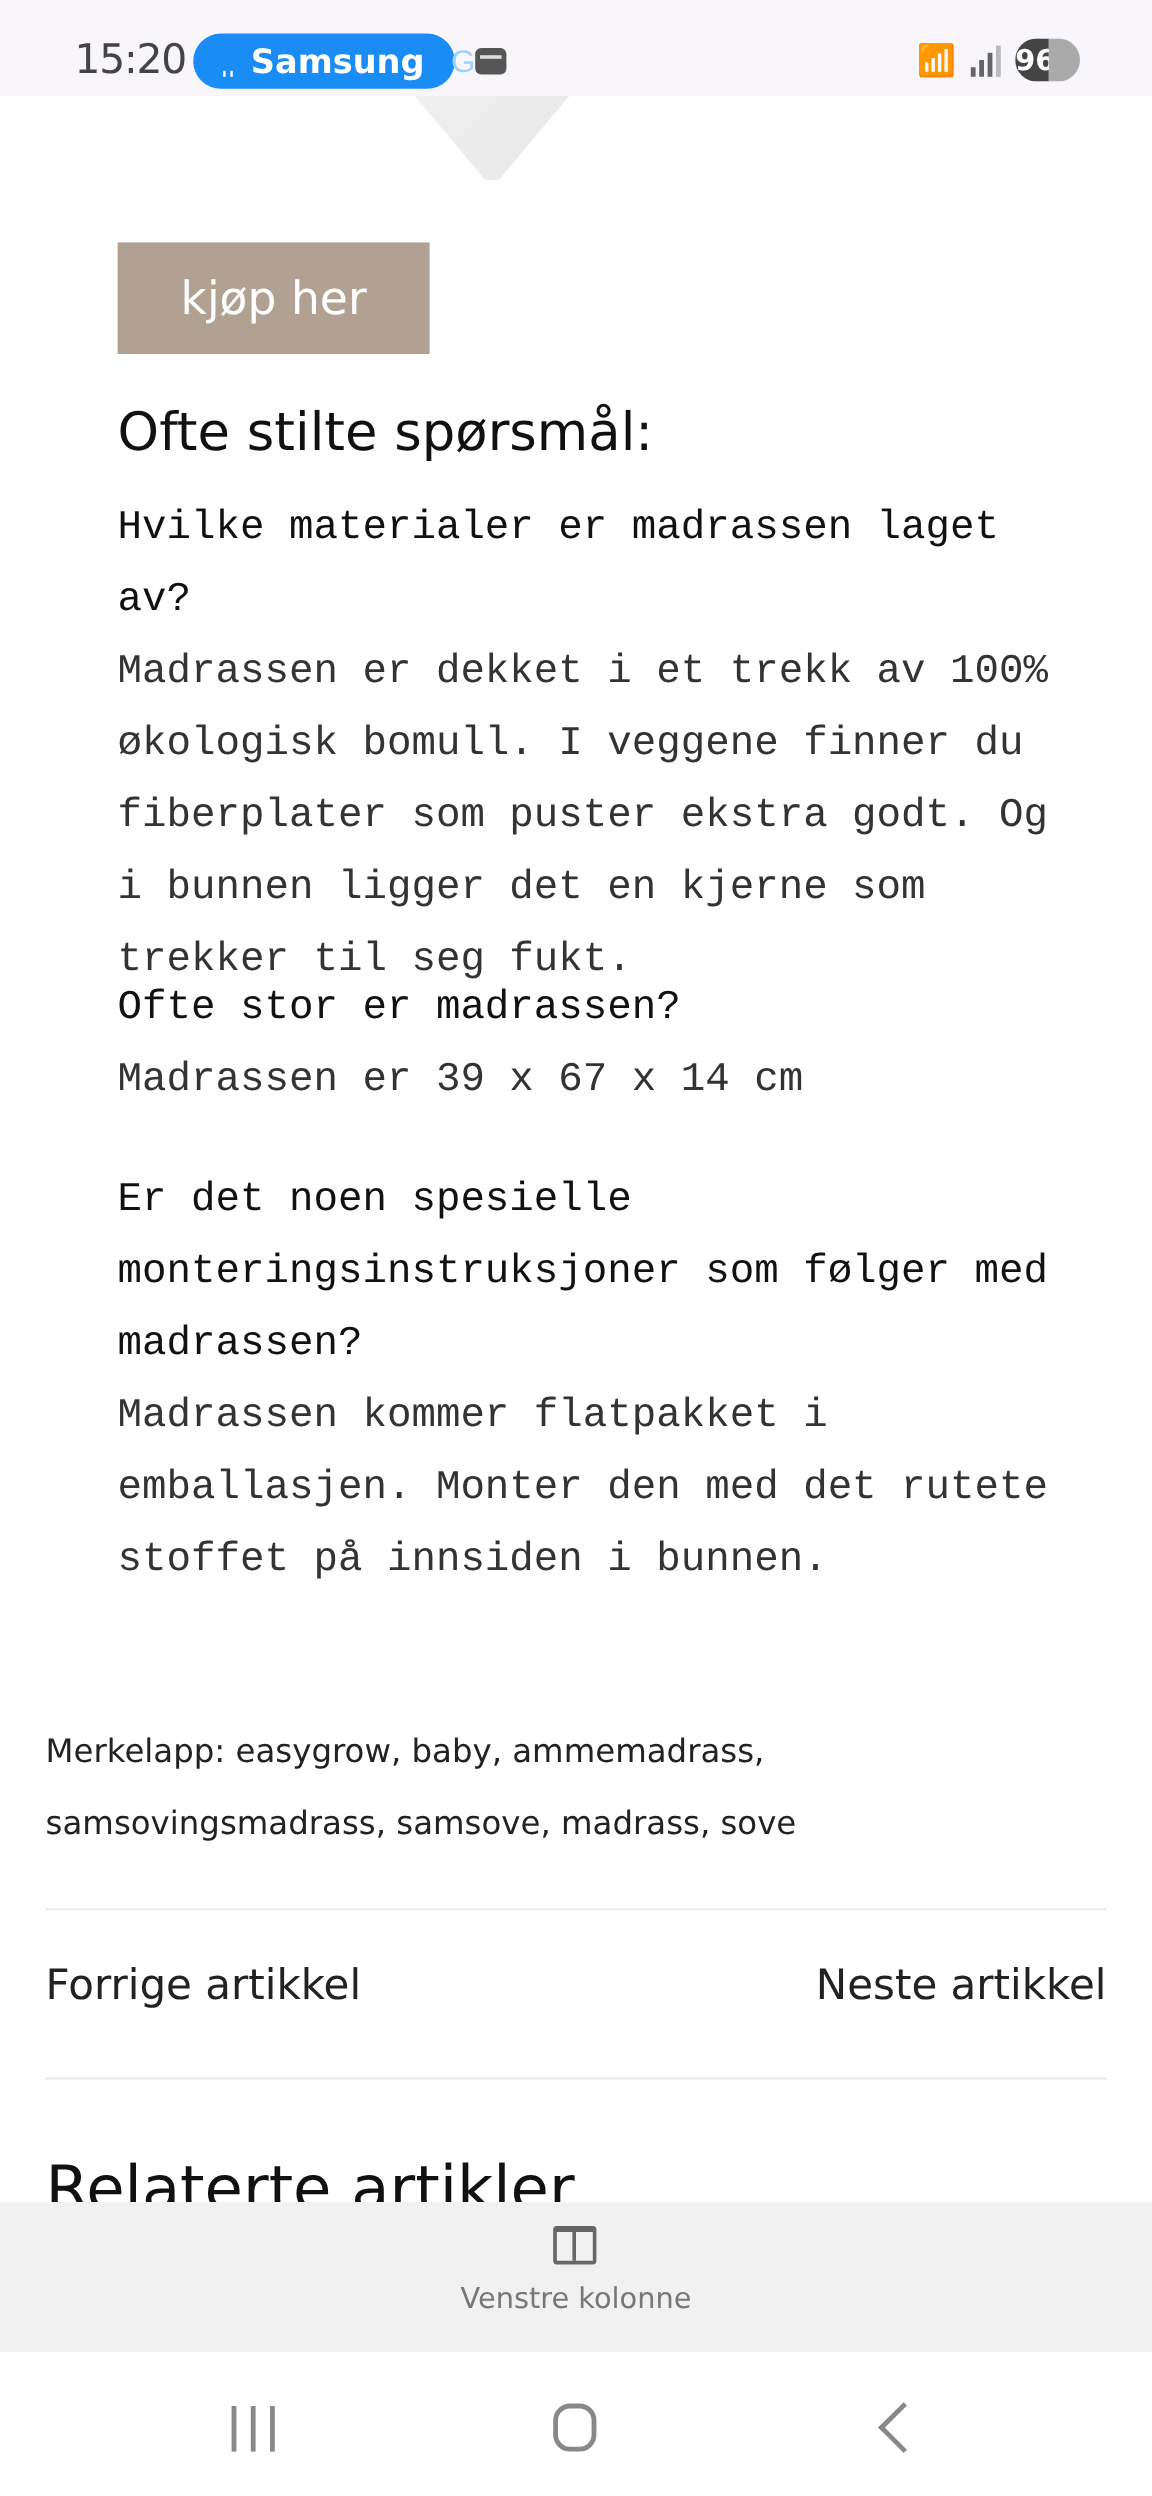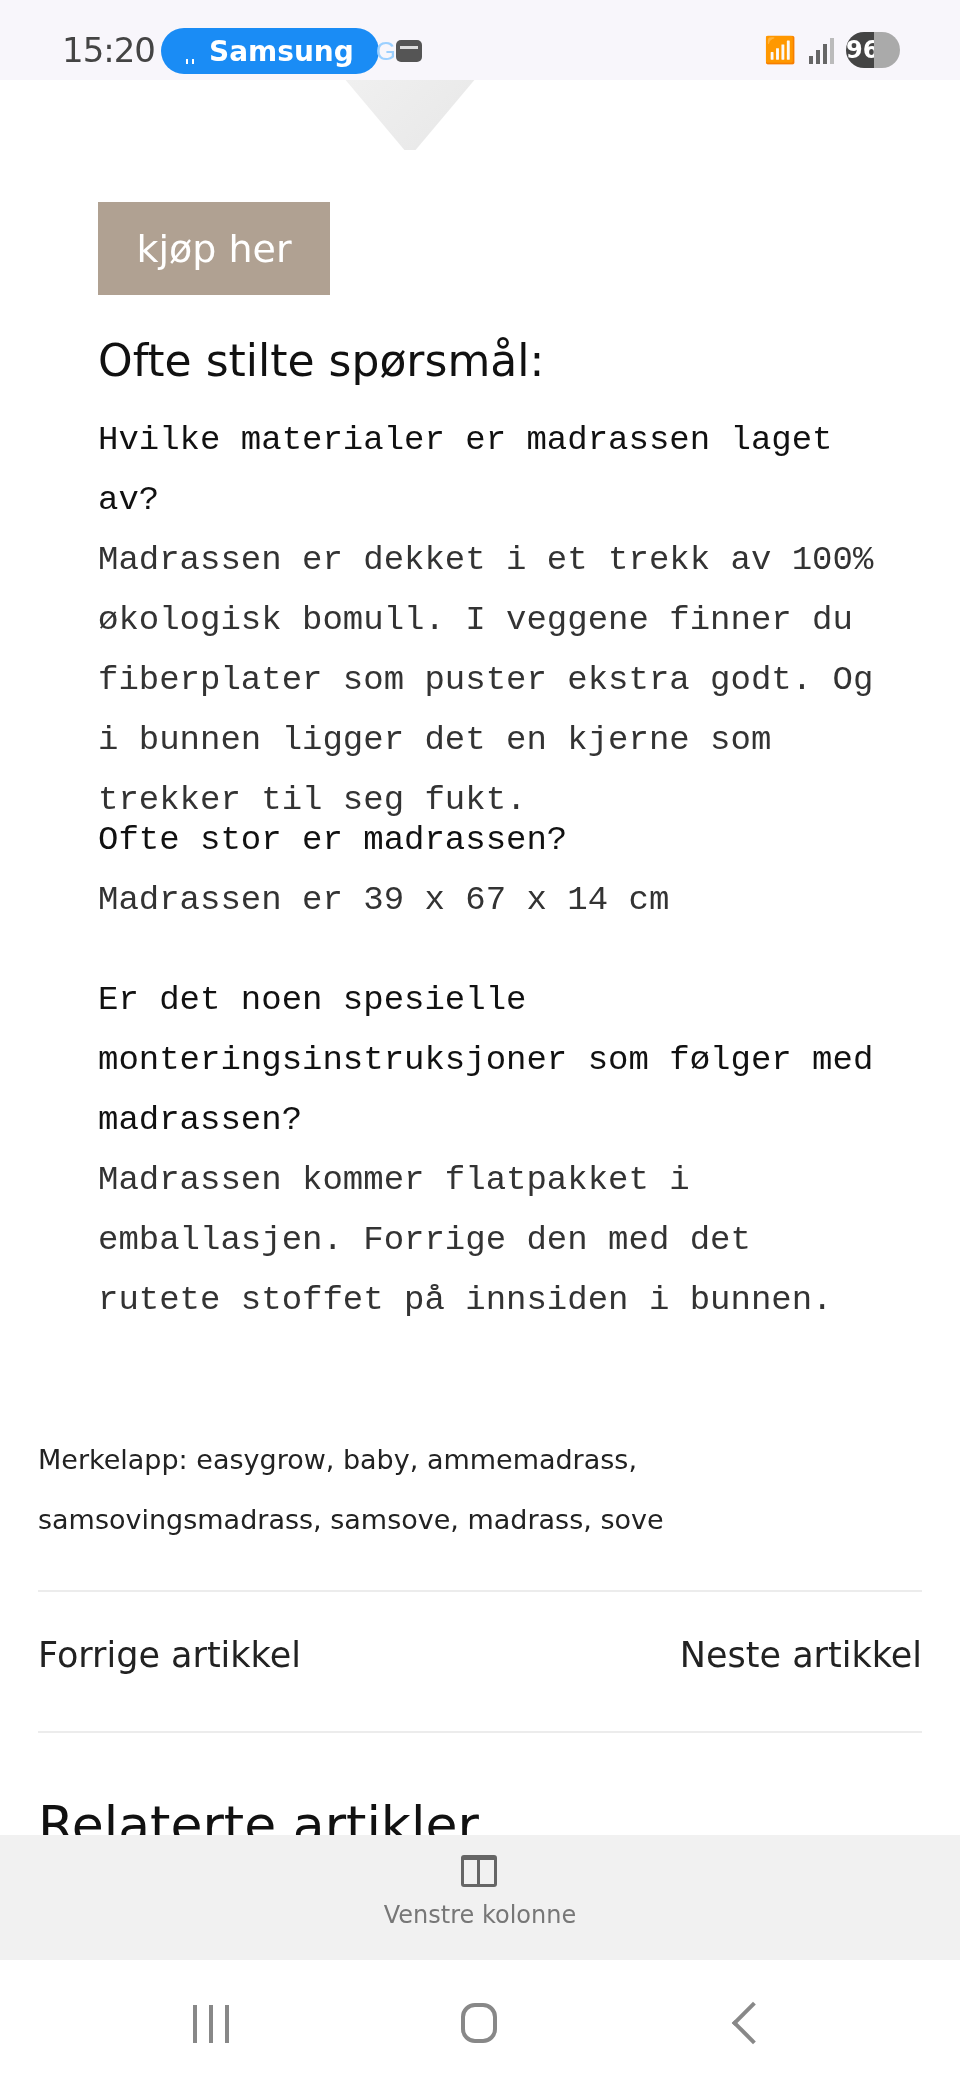--- a/index.html
+++ b/index.html
@@ -17,21 +17,21 @@
   .wifi { font-size:26px; color:#555; }
   .signal { display:flex; align-items:flex-end; gap:3px; height:28px; }
   .signal span { width:4px; background:#666; display:block; }
   .battery { width:54px; height:36px; border-radius:18px; overflow:hidden; display:flex; font-weight:bold; font-size:24px; font-family:"DejaVu Sans", sans-serif; }
   .battery .l { background:#444; color:#fff; width:28px; text-align:right; line-height:36px; }
   .battery .r { background:#aaa; color:#fff; width:26px; line-height:36px; }
 
   .mattress-img { position:absolute; left:270px; top:80px; width:280px; height:72px; overflow:hidden; }
   .mattress-img .shape { position:absolute; left:0; top:-90px; width:280px; height:160px; background:linear-gradient(135deg,#f7f7f7,#e4e4e4); clip-path:polygon(0 0,100% 0,52% 100%,48% 100%); }
 
-  .buy-btn { position:absolute; left:98px; top:202px; width:232px; height:93px; background:#b0a192; color:#fff; font-size:38px; display:flex; align-items:center; justify-content:center; border:none; font-family:"DejaVu Sans", sans-serif; }
+  .buy-btn { position:absolute; left:98px; top:202px; width:260px; height:93px; background:#b0a192; color:#fff; font-size:38px; display:flex; align-items:center; justify-content:center; border:none; font-family:"DejaVu Sans", sans-serif; }
   .faq-title { position:absolute; left:98px; top:335px; font-size:44px; font-family:"DejaVu Sans", sans-serif; color:#111; }
   .faq { position:absolute; left:98px; width:780px; font-family:Liberation Mono, monospace; font-size:34px; line-height:60px; color:#222; }
   .faq .q { font-weight:normal; color:#111; }
   .faq .a { color:#333; }
 
   .tags { position:absolute; left:38px; top:1430px; width:880px; font-size:27px; line-height:60px; color:#222; font-family:"DejaVu Sans", sans-serif; }
   .divider { position:absolute; left:38px; width:884px; height:2px; background:#ececec; }
   .nav-link { position:absolute; top:1635px; font-size:35px; color:#222; font-family:"DejaVu Sans", sans-serif; }
   .related { position:absolute; left:38px; top:1795px; font-size:52px; color:#111; font-family:"DejaVu Sans", sans-serif; }
 
@@ -85,21 +85,21 @@
   <div class="a">Madrassen er dekket i et trekk av 100% økologisk bomull. I veggene finner du fiberplater som puster ekstra godt. Og i bunnen ligger det en kjerne som trekker til seg fukt.</div>
 </div>
 
 <div class="faq" style="top:810px;">
   <div class="q">Ofte stor er madrassen?</div>
   <div class="a">Madrassen er 39 x 67 x 14 cm</div>
 </div>
 
 <div class="faq" style="top:970px;">
   <div class="q">Er det noen spesielle monteringsinstruksjoner som følger med madrassen?</div>
-  <div class="a">Madrassen kommer flatpakket i emballasjen. Forrige den med det rutete stoffet på innsiden i bunnen.</div>
+  <div class="a">Madrassen kommer flatpakket i emballasjen. Monter den med det rutete stoffet på innsiden i bunnen.</div>
 </div>
 
 <div class="tags">Merkelapp: easygrow, baby, ammemadrass, samsovingsmadrass, samsove, madrass, sove</div>
 
 <div class="divider" style="top:1590px;"></div>
 <a class="nav-link" style="left:38px;">Forrige artikkel</a>
 <a class="nav-link" style="right:38px;">Neste artikkel</a>
 <div class="divider" style="top:1731px;"></div>
 
 <div class="related">Relaterte artikler</div>

